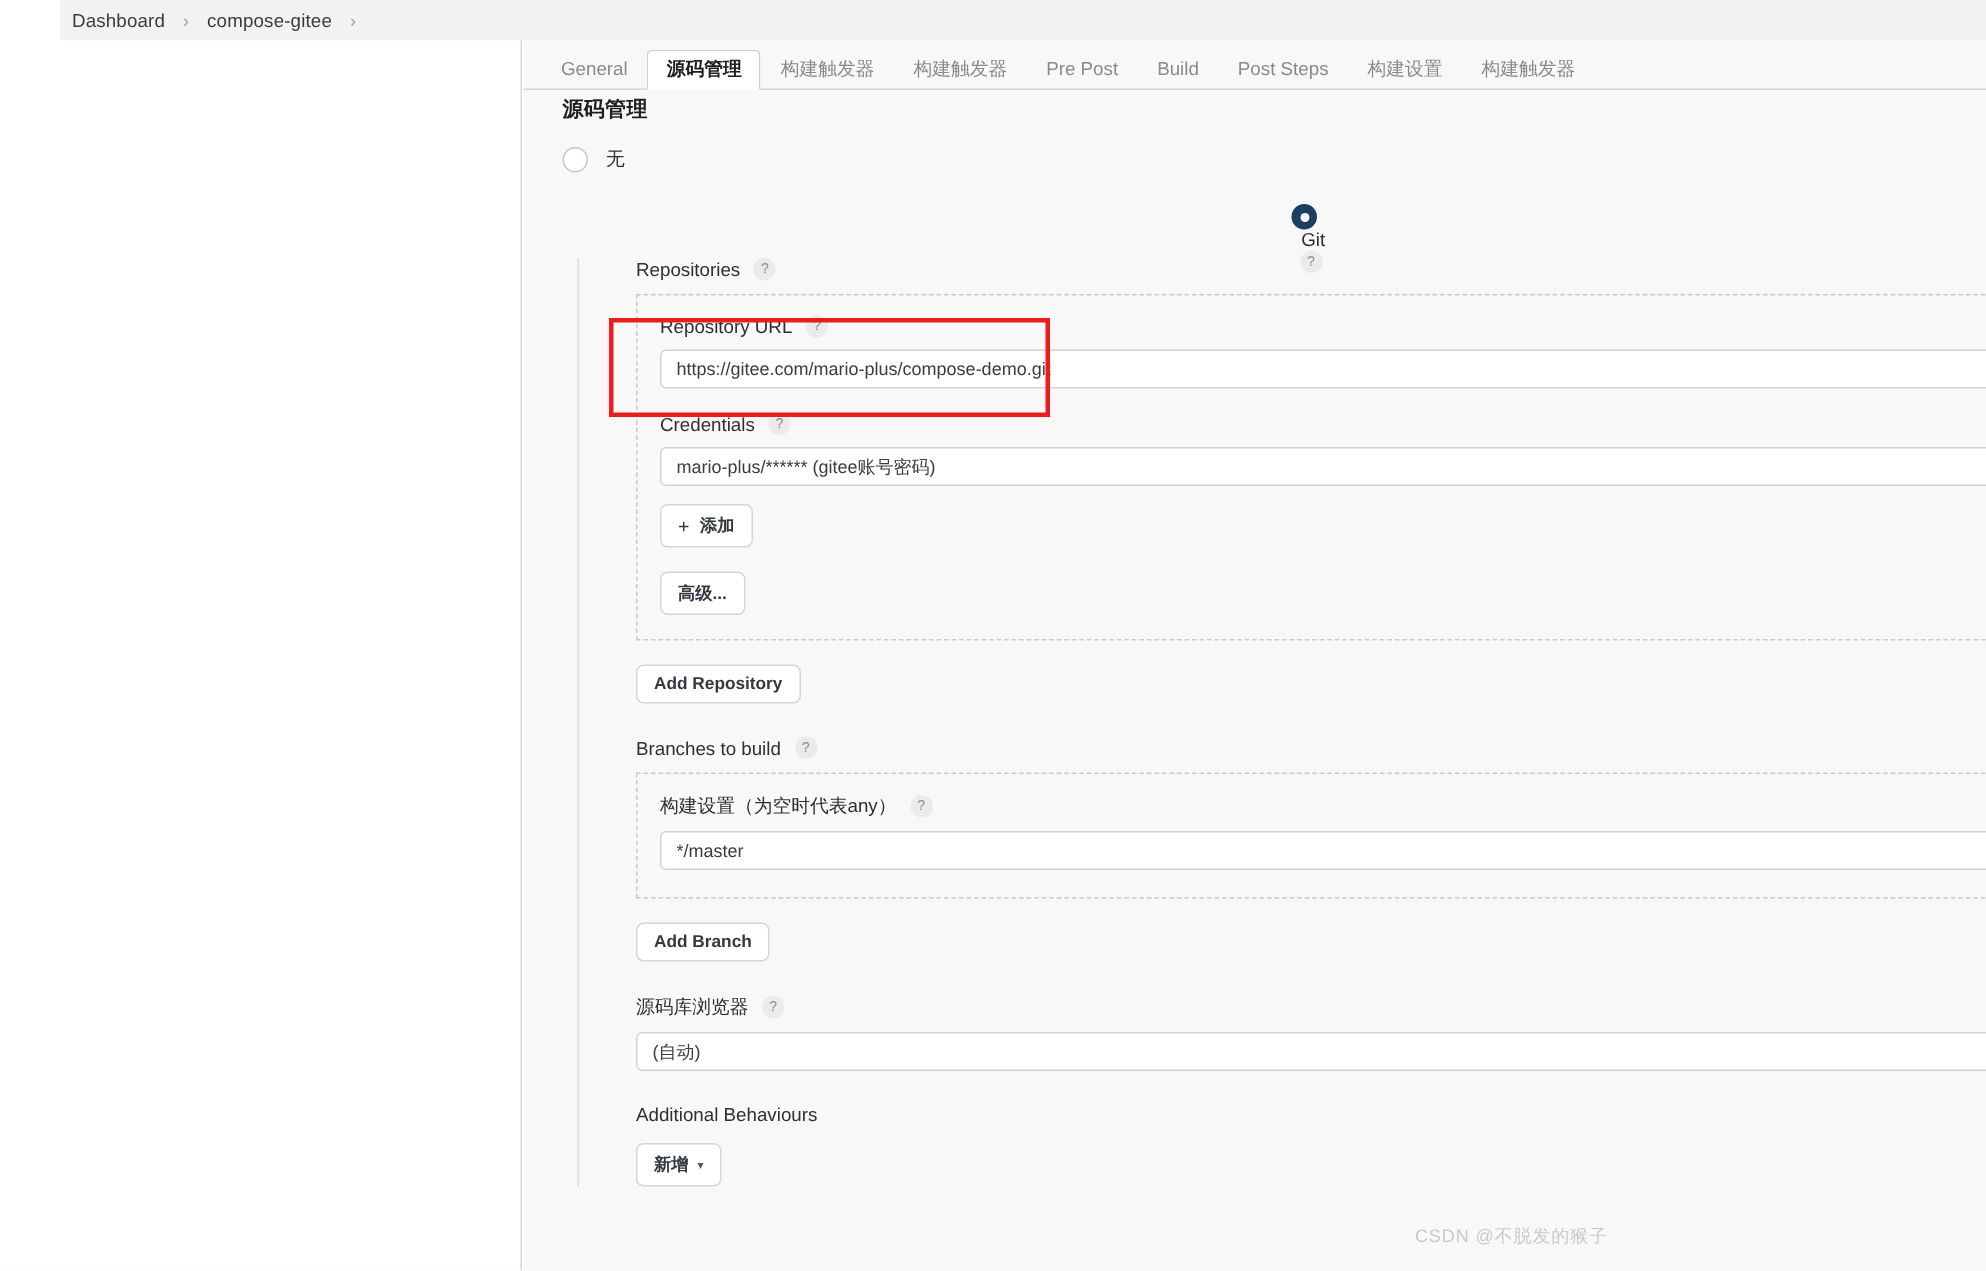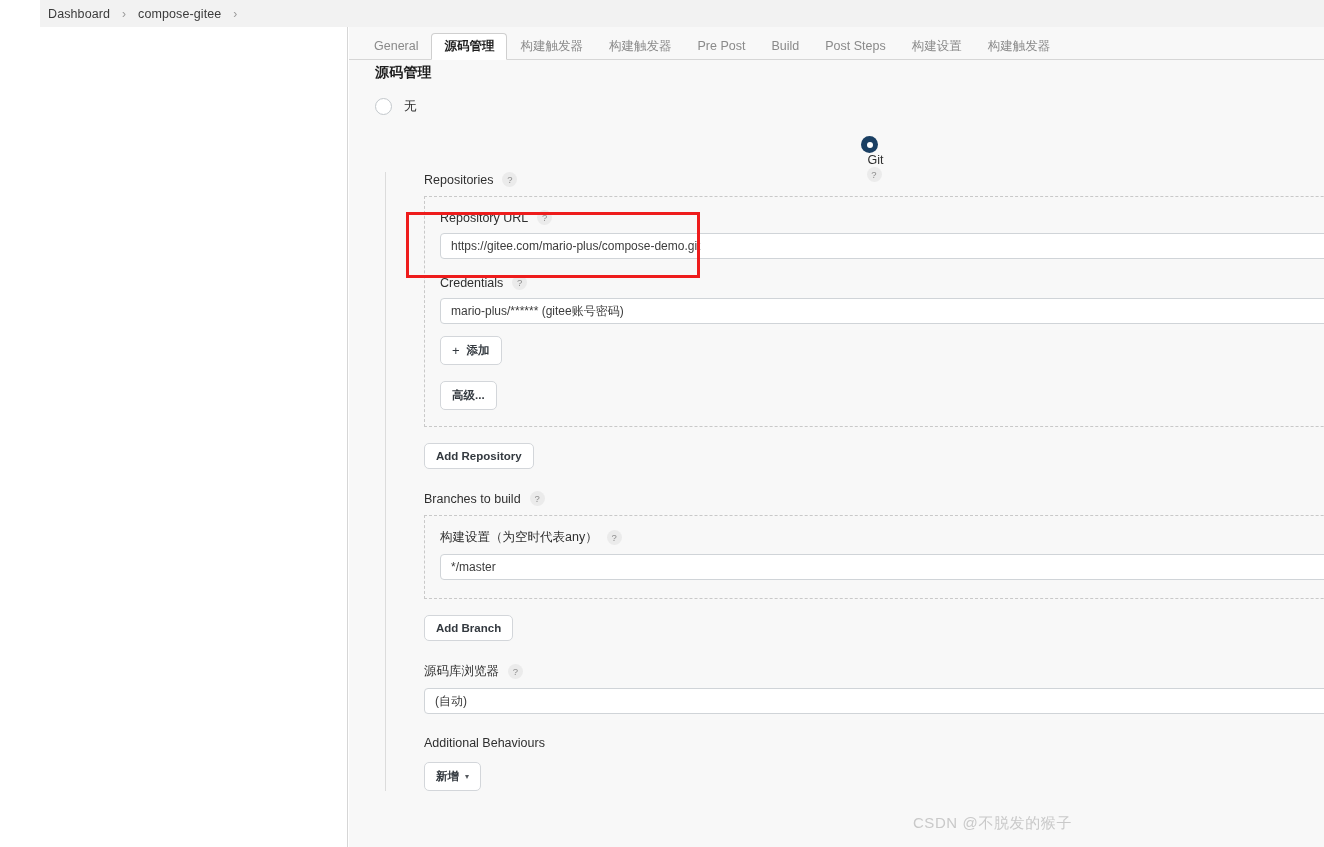--- a/index.html
+++ b/index.html
@@ -176,21 +176,21 @@
     width: 294px; height: 66px;
     border: 3px solid #ee1c1c;
     pointer-events: none;
     z-index: 30;
   }
 
   
   .watermark {
     position: absolute;
     right: 44px; bottom: 14px;
-    font-size: 15px;
+    font-size: 12px;
     color: #c9c9c9;
     letter-spacing: .6px;
     white-space: nowrap;
   }
 </style>
 </head>
 <body>
 
 <div id="app">
 

